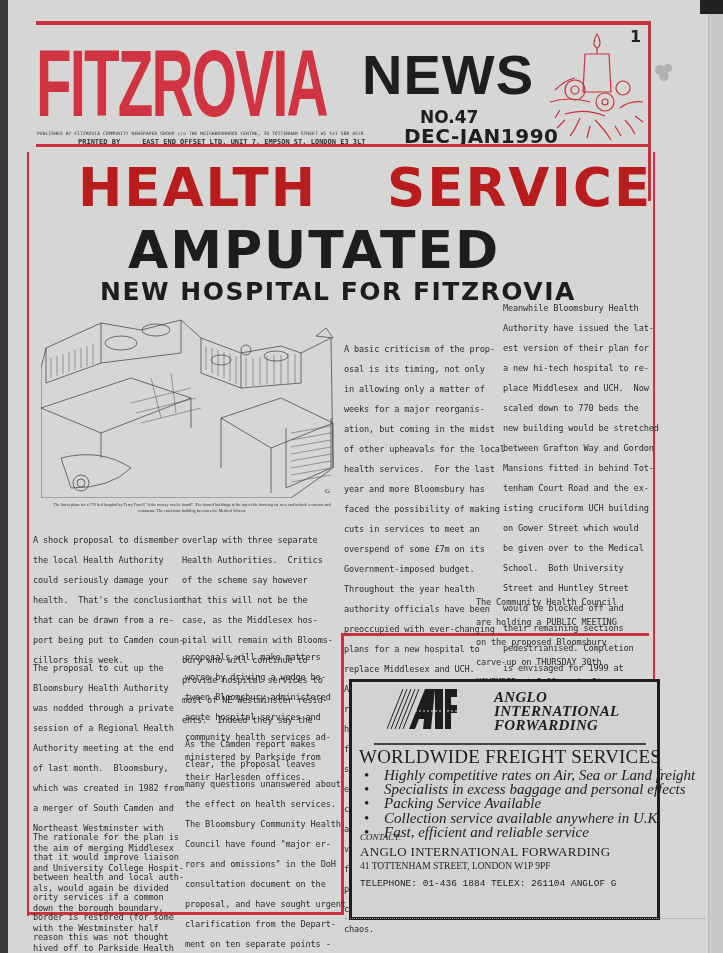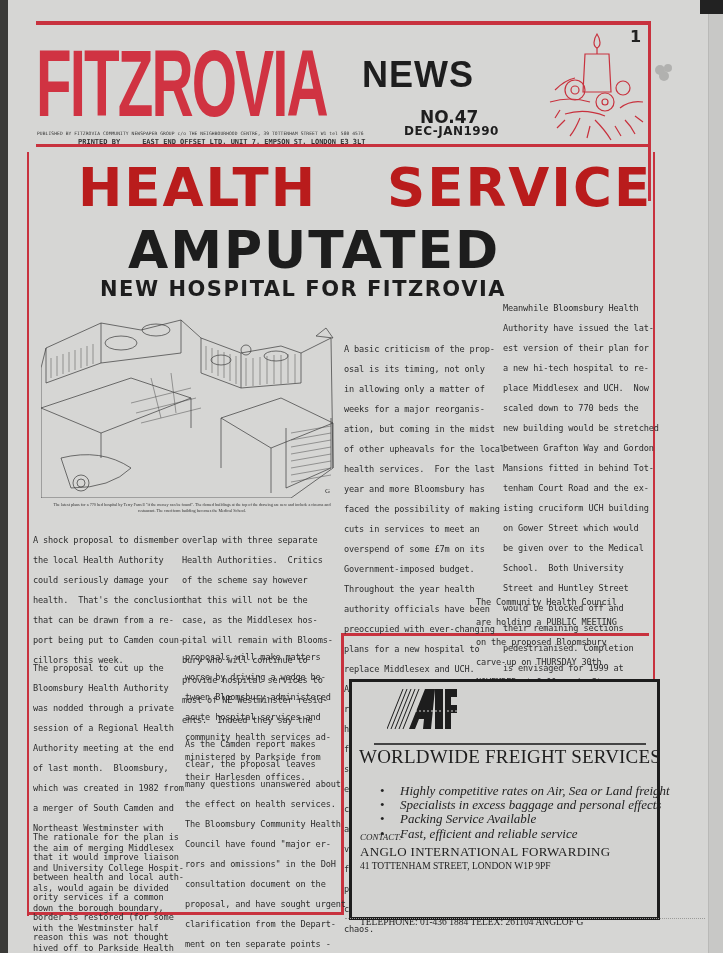--- a/index.html
+++ b/index.html
@@ -24,31 +24,31 @@
     position:absolute; left:36px; top:36px; width:312px; height:96px;
     font-family: "Liberation Sans", sans-serif; font-weight:bold;
     font-size: 94px; line-height: 96px; letter-spacing: -3px;
     color:#d03342;
     transform: scaleX(0.62); transform-origin: left top;
     white-space: nowrap;
   }
   .news {
     position:absolute; left:362px; top:50px;
     font-family: "Liberation Sans", sans-serif; font-weight:bold;
-    font-size: 36px; line-height: 50px; color:#1e1e1e; letter-spacing: 1px;
+    font-size: 56px; line-height: 50px; color:#1e1e1e; letter-spacing: 1px;
   }
   .issue-no {
     position:absolute; left:420px; top:107px;
     font-family: "DejaVu Sans", sans-serif; font-weight:bold;
     font-size: 17px; color:#1e1e1e;
   }
   .issue-date {
     position:absolute; left:404px; top:124px;
     font-family: "DejaVu Sans", sans-serif; font-weight:bold;
-    font-size: 12px; color:#1e1e1e; letter-spacing: 0.5px;
+    font-size: 20px; color:#1e1e1e; letter-spacing: 0.5px;
   }
   .page-num {
     position:absolute; left:630px; top:27px;
     font-family: "DejaVu Sans", sans-serif; font-weight:bold;
     font-size: 16px; color:#222;
   }
   .publisher {
     position:absolute; left:37px; top:131px; font-size:4.6px; color:#333;
     white-space:nowrap; letter-spacing:0.1px;
   }
@@ -76,21 +76,21 @@
   }
   .headline1 .gap { display:inline-block; width:70px; }
   .headline2 {
     position:absolute; left:128px; top:222px;
     font-family:"DejaVu Sans", sans-serif; font-weight:bold;
     font-size: 52px; line-height:56px; color:#1d1d1d; letter-spacing: 2px;
   }
   .subhead {
     position:absolute; left:100px; top:277px;
     font-family:"DejaVu Sans", sans-serif; font-weight:bold;
-    font-size: 21px; color:#1d1d1d; letter-spacing: 1.5px; white-space:nowrap;
+    font-size: 25px; color:#1d1d1d; letter-spacing: 1.5px; white-space:nowrap;
   }
 
   .illustration { position:absolute; left:41px; top:308px; width:296px; height:190px; }
   .caption {
     position:absolute; left:50px; top:502px; width:284px;
     font-family:"Liberation Serif", serif; font-size:4.2px; line-height:5.5px; color:#333; text-align:center;
   }
 
   .col {
     position:absolute; font-size:8.6px; line-height:20px; color:#2c2c2c; white-space:pre;
@@ -107,40 +107,40 @@
     position:absolute; left:142px; top:8px;
     font-family:"Liberation Serif", serif; font-style:italic; font-weight:bold;
     font-size:15px; line-height:14px; color:#1d1d1d; letter-spacing:0.3px;
   }
   .ad-rule { position:absolute; left:22px; top:61px; width:272px; height:2px; background:#444; }
   .ad-title {
     position:absolute; left:7px; top:64px; white-space:nowrap;
     font-family:"Liberation Serif", serif; font-size:19px; color:#1d1d1d; letter-spacing:0.2px;
   }
   .ad-list {
-    position:absolute; left:12px; top:86px; margin:16px; padding:0; list-style:none;
-    font-family:"Liberation Serif", serif; font-style:italic; font-size:13px; line-height:14.2px; color:#222;
+    position:absolute; left:12px; top:86px; margin:0; padding:0; list-style:none;
+    font-family:"Liberation Serif", serif; font-style:italic; font-size:15px; line-height:14.2px; color:#222;
   }
   .ad-list li { white-space:nowrap; }
   .ad-list .bullet { display:inline-block; width:20px; font-style:normal; }
   .ad-contact-label {
     position:absolute; left:8px; top:150px;
     font-family:"Liberation Serif", serif; font-style:italic; font-size:9px; color:#222;
   }
   .ad-company {
     position:absolute; left:8px; top:162px; white-space:nowrap;
     font-family:"Liberation Serif", serif; font-size:13px; color:#1d1d1d; letter-spacing:0.3px;
   }
   .ad-address {
     position:absolute; left:8px; top:179px; white-space:nowrap;
     font-family:"Liberation Serif", serif; font-size:9.5px; color:#222;
   }
   .ad-phone {
     position:absolute; left:8px; top:196px; white-space:nowrap;
-    font-family:Liberation Serif, serif; font-size:9.5px; color:#222;margin-top:39px;
+    font-family:Liberation Mono, monospace; font-size:9.5px; color:#222;
   }
   .dotted-line { position:absolute; left:345px; top:918px; width:360px; height:1px; border-top:1px dotted #9a9a98; }
 </style>
 </head>
 <body>
 
 <div class="page"></div>
 <div class="left-shadow"></div>
 <div class="right-edge"></div>
 <div class="top-dark"></div>
@@ -369,26 +369,32 @@
         <line x1="4" y1="40" x2="20" y2="0"></line>
       <line x1="8" y1="40" x2="24" y2="0"></line>
         <line x1="12" y1="40" x2="28" y2="0"></line>
       <line x1="16" y1="40" x2="32" y2="0"></line>
     </g>
     <path d="M22 40 L38 0 L48 0 L44 40 L36 40 L37 30 L32 30 L28 40 Z" fill="#1d1d1d"></path>
     <rect x="48" y="0" width="8" height="40" fill="#1d1d1d"></rect>
     <path d="M58 0 L70 0 L70 8 L64 8 L64 16 L70 16 L70 24 L64 24 L64 40 L58 40 Z" fill="#1d1d1d"></path>
     <line x1="20" y1="22" x2="70" y2="22" stroke="#d2d2d0" stroke-width="1" stroke-dasharray="2,2"></line>
   </svg>
+  <div class="ad-brand">
+    <div>ANGLO</div>
+    <div>INTERNATIONAL</div>
+    <div>FORWARDING</div>
+  </div>
   <div class="ad-rule"></div>
   <div class="ad-title">WORLDWIDE FREIGHT SERVICES</div>
   <ul class="ad-list">
     <li><span class="bullet">•</span><span>Highly competitive rates on Air, Sea or Land freight</span></li>
     <li><span class="bullet">•</span><span>Specialists in excess baggage and personal effects</span></li>
     <li><span class="bullet">•</span><span>Packing Service Available</span></li>
+    <li><span class="bullet">•</span><span>Collection service available anywhere in U.K.</span></li>
     <li><span class="bullet">•</span><span>Fast, efficient and reliable service</span></li>
   </ul>
   <div class="ad-contact-label">CONTACT:</div>
   <div class="ad-company">ANGLO INTERNATIONAL FORWARDING</div>
   <div class="ad-address">41 TOTTENHAM STREET, LONDON W1P 9PF</div>
   <div class="ad-phone">TELEPHONE: 01-436 1884  TELEX: 261104 ANGLOF G</div>
 </div>
 
 <div class="dotted-line"></div>
 

